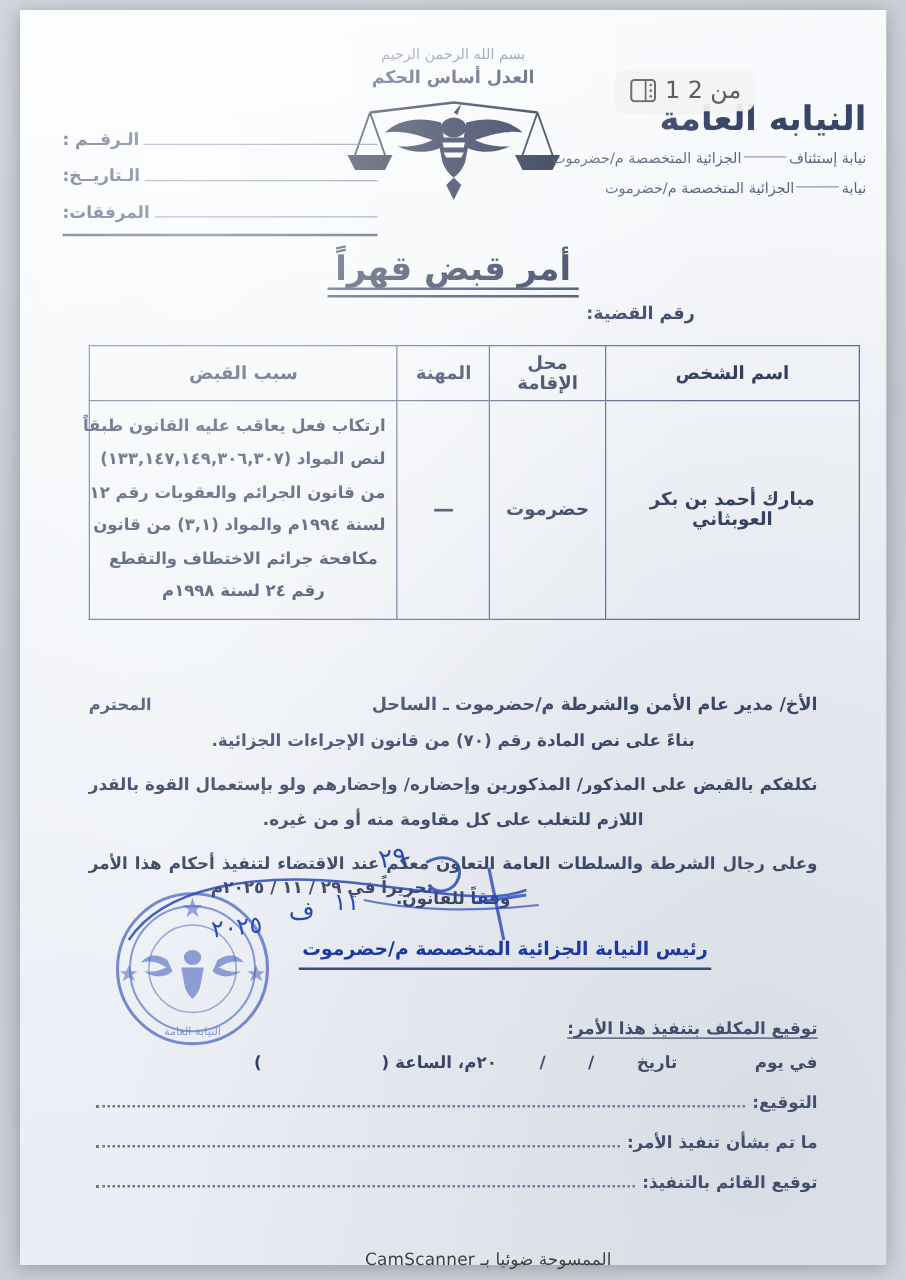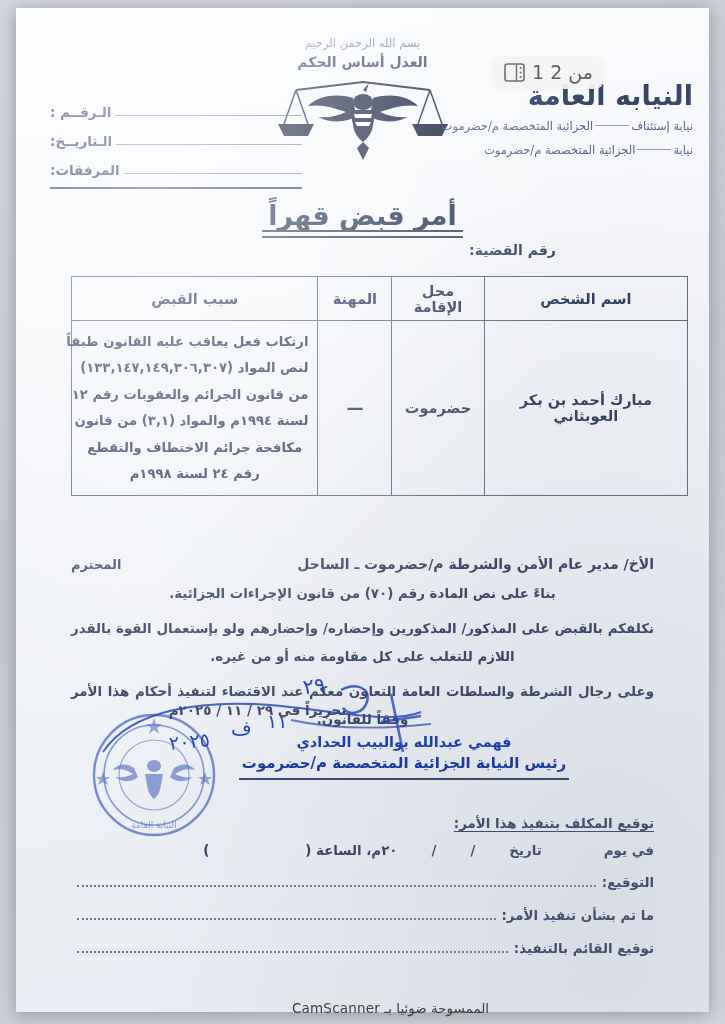--- a/index.html
+++ b/index.html
@@ -314,21 +314,21 @@
   .signer-name {
     font-size: 14.5px;
     font-weight: 700;
     color: #1e3fa8;
     letter-spacing: .2px;
   }
   .signer-title {
     font-size: 15px;
     font-weight: 700;
     color: #1b39a0;
-    margin-top: 4px;
+    margin-top: 16px;
   }
   .signer-rule {
     margin: 6px auto 0;
     width: 330px;
     border-bottom: 2px solid #3c4a6c;
   }
 
   
   .ink { position:absolute; z-index: 14; pointer-events:none; }
   .ink-text {
@@ -563,21 +563,20 @@
         </g>
         <g fill="#2a49b5" opacity=".55">
           <polygon points="65,8 67,14 73,14 68,18 70,24 65,20 60,24 62,18 57,14 63,14"></polygon>
           <polygon points="14,62 16,67 21,67 17,70 19,75 14,72 9,75 11,70 7,67 12,67"></polygon>
           <polygon points="116,62 118,67 123,67 119,70 121,75 116,72 111,75 113,70 109,67 114,67"></polygon>
         </g>
         <text x="65" y="118" text-anchor="middle" font-size="9" fill="#2a49b5" opacity=".6" font-family="DejaVu Sans, sans-serif">النيابة العامة</text>
       </svg>
 
       <div class="signer-block">
-        <div class="signer-name">فهمي عبدالله بوالبيب الحدادي</div>
         <div class="signer-title">رئيس النيابة الجزائية المتخصصة م/حضرموت</div>
         <div class="signer-rule"></div>
       </div>
     </div>
 
     <div class="foot-zone">
       <div class="foot-heading">توقيع المكلف بتنفيذ هذا الأمر:</div>
 
       <div class="foot-row">
         <span class="seg">في يوم</span>

